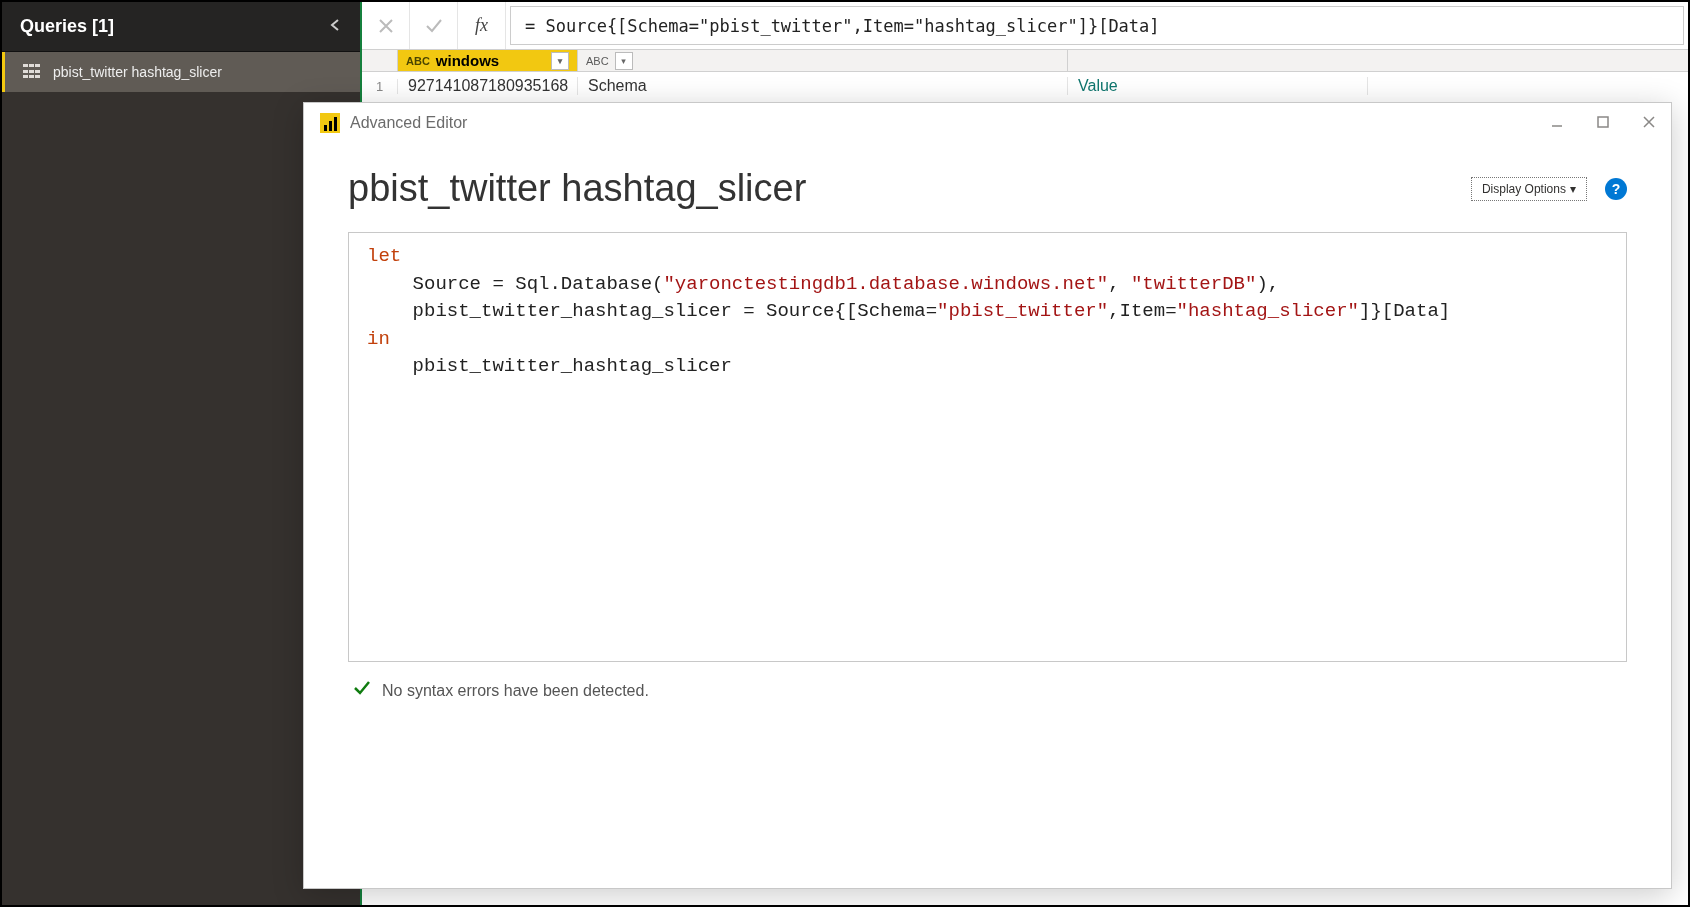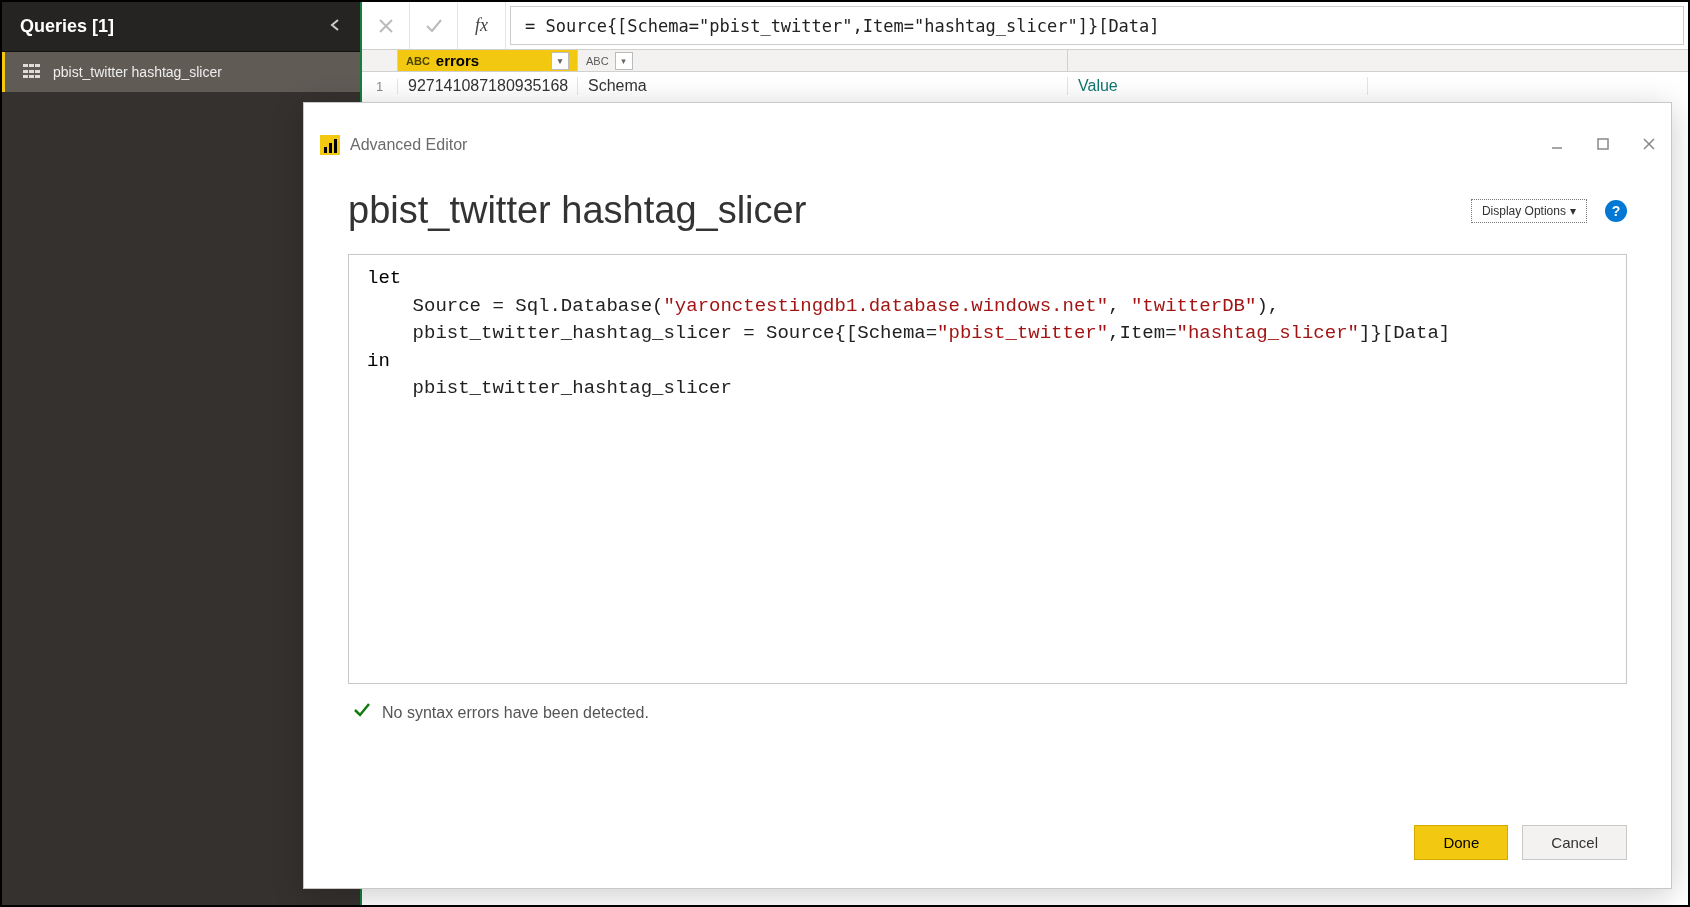--- a/index.html
+++ b/index.html
@@ -37,36 +37,36 @@
 .gh-drop { width: 18px; height: 18px; background: #fff; border: 1px solid #bbb; display: flex; align-items: center; justify-content: center; font-size: 9px; color: #666; }
 .gh-expand-ico { width: 14px; height: 14px; }
 
 .grid-row { display: flex; height: 28px; align-items: center; color: #333; }
 .gr-num { width: 36px; text-align: center; border-right: 1px solid #e5e5e5; color: #888; font-size: 13px; }
 .gr-cell { padding: 0 10px; font-size: 16px; border-right: 1px solid #e5e5e5; overflow: hidden; white-space: nowrap; }
 .gr-cell.link { color: #0f766e; }
 
 
 .modal-overlay { position: absolute; top: 100px; left: -59px; right: 16px; bottom: 16px; background: #fff; border: 1px solid #c8c8c8; box-shadow: 0 6px 30px rgba(0,0,0,0.2); display: flex; flex-direction: column; }
-.modal-titlebar { display: flex; align-items: center; height: 40px; padding: 0 16px; gap: 10px; margin-top: 22px; }
+.modal-titlebar { display: flex; align-items: center; height: 40px; padding: 0 16px; gap: 10px; }
 .modal-logo { width: 20px; height: 20px; background: #F2C811; display: flex; align-items: flex-end; justify-content: center; gap: 2px; padding: 2px; }
 .modal-logo span { width: 3px; background: #000; }
 .modal-title { color: #6b6b6b; font-size: 16px; }
 .modal-winbtns { margin-left: auto; display: flex; gap: 34px; color: #8a8886; }
 .modal-winbtn { cursor: pointer; font-size: 14px; }
 
 .modal-body { flex: 1; padding: 24px 44px 0 44px; display: flex; flex-direction: column; overflow: hidden; }
 .modal-heading-row { display: flex; align-items: center; justify-content: space-between; margin-bottom: 22px; }
 .modal-heading { font-size: 38px; font-weight: 400; color: #333; }
 .heading-right { display: flex; align-items: center; gap: 18px; }
 .display-options { border: 1px dotted #777; padding: 4px 10px; font-size: 12px; color: #323130; cursor: pointer; display: flex; align-items: center; gap: 4px; }
 .help-icon { width: 22px; height: 22px; border-radius: 50%; background: #0078D4; color: #fff; display: flex; align-items: center; justify-content: center; font-size: 14px; font-weight: bold; cursor: pointer; }
 
 .code-editor { border: 1px solid #c8c8c8; padding: 10px 18px; font-family: Consolas, "Courier New", monospace; font-size: 19px; line-height: 1.45; color: #222; height: 430px; overflow: auto; white-space: pre; }
-.kw { color: #000000; }
+.kw { color: #c2410c; }
 .str { color: #a31515; }
 
 .status-row { display: flex; align-items: center; gap: 10px; padding: 16px 4px; color: #555; font-size: 16px; }
 .check-icon { color: #107C10; font-size: 20px; font-weight: bold; }
 
 .modal-footer { display: flex; justify-content: flex-end; gap: 14px; padding: 16px 44px 28px 44px; }
 .btn { padding: 8px 28px; font-size: 15px; cursor: pointer; border: 1px solid #c8c8c8; background: #f3f2f1; color: #333; }
 .btn.primary { background: #F2C811; border-color: #d4aa00; color: #000; }
 </style>
 </head>
@@ -114,21 +114,21 @@
           </svg>
       </div>
       <div class="fb-fx">fx</div>
       <div class="fb-input">= Source{[Schema="pbist_twitter",Item="hashtag_slicer"]}[Data]</div>
     </div>
 
     <div class="grid-head">
       <div class="gh-rownum"></div>
       <div class="gh-col sel" style="width:180px">
         <span class="gh-type">ABC</span>
-        <span class="gh-name">errors</span>
+        <span class="gh-name">windows</span>
         <span class="gh-drop">▾</span>
       </div>
       <div class="gh-col" style="width:490px">
         <span class="gh-type">ABC</span>
         <span class="gh-drop">▾</span>
       </div>
     </div>
 
     <div class="grid-row">
       <div class="gr-num">1</div>
@@ -185,19 +185,15 @@
         <div class="status-row">
           <span class="check-icon">
             <svg width="20" height="20" viewBox="0 0 20 20">
                 <path d="M3 10 L8 15 L17 4" stroke="#107C10" stroke-width="2.5" fill="none"></path>
               </svg>
           </span>
           <span>No syntax errors have been detected.</span>
         </div>
       </div>
 
-      <div class="modal-footer">
-        <button class="btn primary">Done</button>
-        <button class="btn">Cancel</button>
-      </div>
     </div>
   </div>
 </div>
 
 </body></html>

